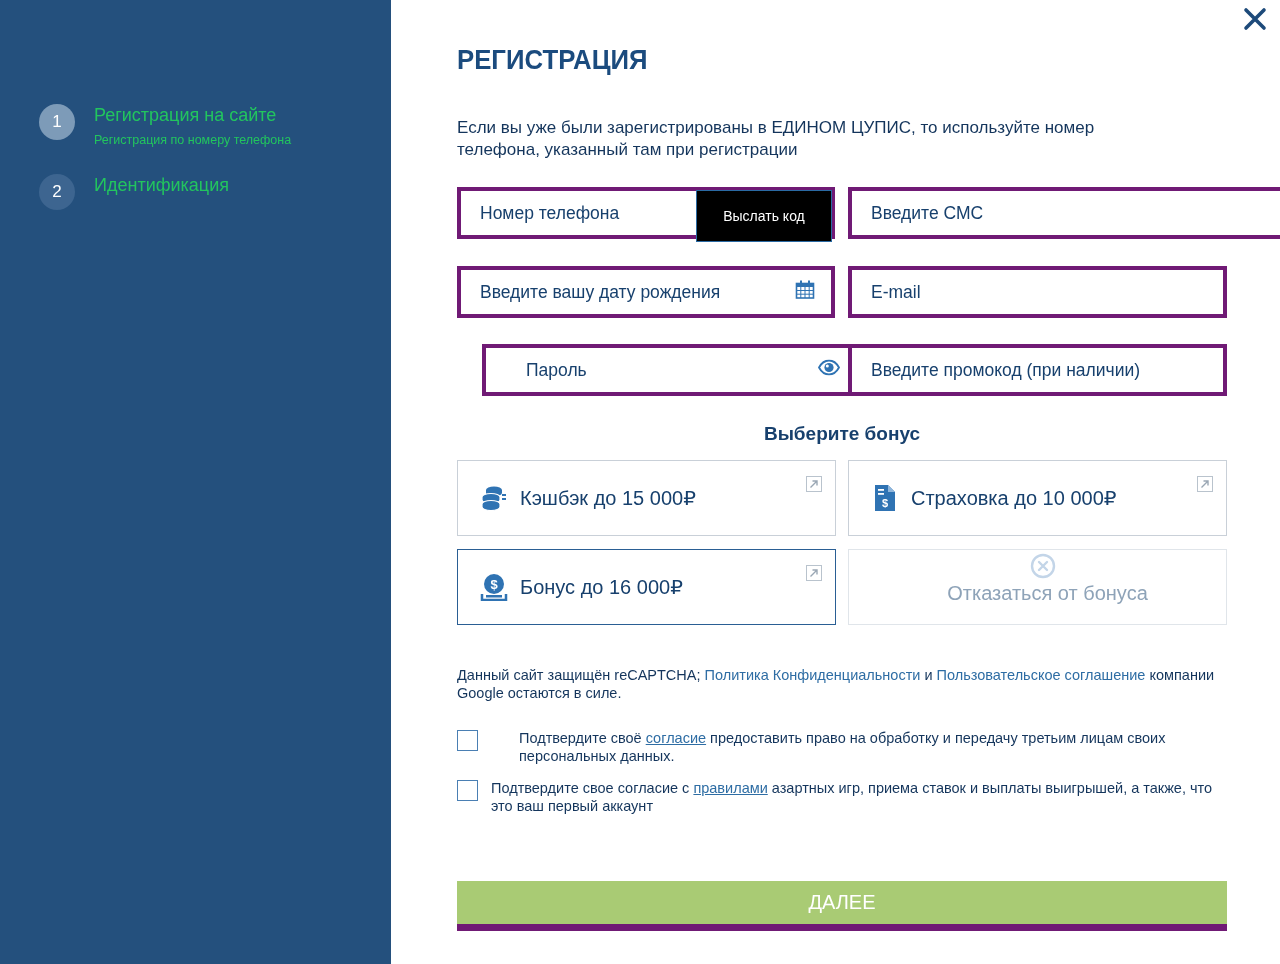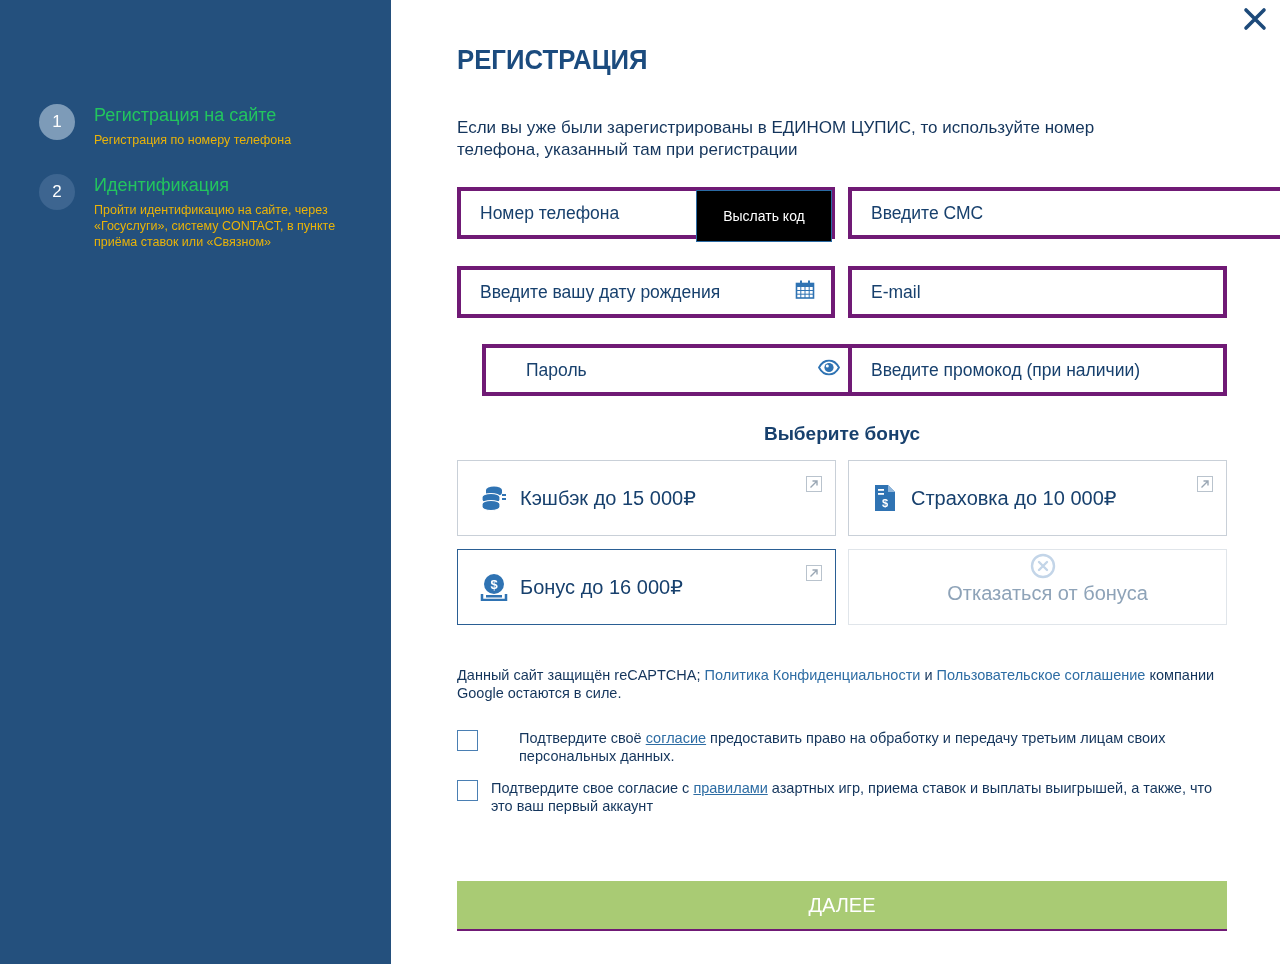--- a/index.html
+++ b/index.html
@@ -6,21 +6,21 @@
   html, body { width: 1280px; height: 964px; overflow: hidden; }
   body { font-family: "Liberation Sans", "DejaVu Sans", sans-serif; background: #ffffff; position: relative; color: #1b3f6b; }
 
   .sidebar { position: absolute; left: 0; top: 0; width: 391px; height: 964px; background: #24507d; }
   .step { position: absolute; left: 39px; display: flex; }
   .step-num { width: 36px; height: 36px; border-radius: 50%; display: flex; align-items: center; justify-content: center; color: #fff; font-size: 17px; flex-shrink: 0; }
   .step-num.active { background: #7d9bb8; }
   .step-num.inactive { background: #3d6590; }
   .step-body { margin-left: 19px; }
   .step-title { color: #22c55e; font-size: 18px; line-height: 22px; }
-  .step-desc { color: #eab308; font-size: 12.5px; line-height: 16px; margin-top: 6px; width: 250px; }
+  .step-desc { color: #22c55e; font-size: 12.5px; line-height: 16px; margin-top: 6px; width: 250px; }
 
   .close-btn { position: absolute; left: 1242px; top: 6px; width: 26px; height: 26px; cursor: pointer; }
 
   .page-title { position: absolute; left: 457px; top: 44px; font-size: 28px; font-weight: bold; color: #1b4b7e; letter-spacing: 0; transform: scaleX(0.92); transform-origin: left; }
   .intro { position: absolute; left: 457px; top: 117px; width: 720px; font-size: 17px; line-height: 22px; color: #14355c; }
 
   .field { position: absolute; height: 52px; border: 4px solid #701a75; background: #fff; display: flex; align-items: center; padding-left: 19px; font-size: 17.5px; color: #17406d; }
   .field .ph { flex: 1; }
   .field .icon-r { position: absolute; right: 16px; top: 50%; transform: translateY(-50%); }
   .send-code { position: absolute; right: -1px; top: -1px; height: 52px; width: 136px; background: #000000; color: #fff; font-size: 14px; display: flex; align-items: center; justify-content: center; border: 1px solid #2a6aa3; cursor: pointer; }
@@ -33,38 +33,37 @@
   .bonus .b-icon { width: 32px; height: 32px; margin-right: 10px; display: flex; align-items: center; justify-content: center; }
   .bonus .ext { position: absolute; right: 13px; top: 13px; width: 16px; height: 16px; }
 
   .captcha { position: absolute; left: 457px; top: 666px; width: 770px; font-size: 14.5px; line-height: 18px; color: #14355c; }
   .captcha a, .consent a { color: #2e6da4; text-decoration: none; }
   .consent a { text-decoration: underline; }
 
   .consent { position: absolute; left: 457px; width: 770px; display: flex; font-size: 14.5px; line-height: 18px; color: #14355c; }
   .checkbox { width: 21px; height: 21px; border: 1px solid #4a7fb3; background: #fff; flex-shrink: 0; margin-right: 13px; margin-top: 1px; cursor: pointer; }
 
-  .next-btn { position: absolute; left: 457px; top: 881px; width: 770px; height: 50px; background: #a9cb74; color: #fff; font-size: 20px; display: flex; align-items: center; justify-content: center; cursor: pointer; border-bottom: 2px solid #701a75; }
+  .next-btn { position: absolute; left: 457px; top: 881px; width: 770px; height: 50px; background: #a9cb74; color: #fff; font-size: 20px; display: flex; align-items: center; justify-content: center; cursor: pointer; border-bottom: 7px solid #701a75; }
 </style>
 </head>
 <body>
 
 <div class="sidebar">
   <div class="step" style="top:104px;">
     <div class="step-num active">1</div>
     <div class="step-body">
       <div class="step-title">Регистрация на сайте</div>
       <div class="step-desc">Регистрация по номеру телефона</div>
     </div>
   </div>
   <div class="step" style="top:174px;">
     <div class="step-num inactive">2</div>
     <div class="step-body">
       <div class="step-title">Идентификация</div>
-      <div class="step-desc">Пройти идентификацию на сайте, через «Госуслуги», систему CONTACT, в пункте приёма ставок или «Связном»</div>
     </div>
   </div>
 </div>
 
 <div class="close-btn">
   <svg width="26" height="26" viewBox="0 0 26 26">
     <path d="M4 4 L22 22 M22 4 L4 22" stroke="#1d4a7a" stroke-width="3.6" stroke-linecap="round"></path>
   </svg>
 </div>
 

